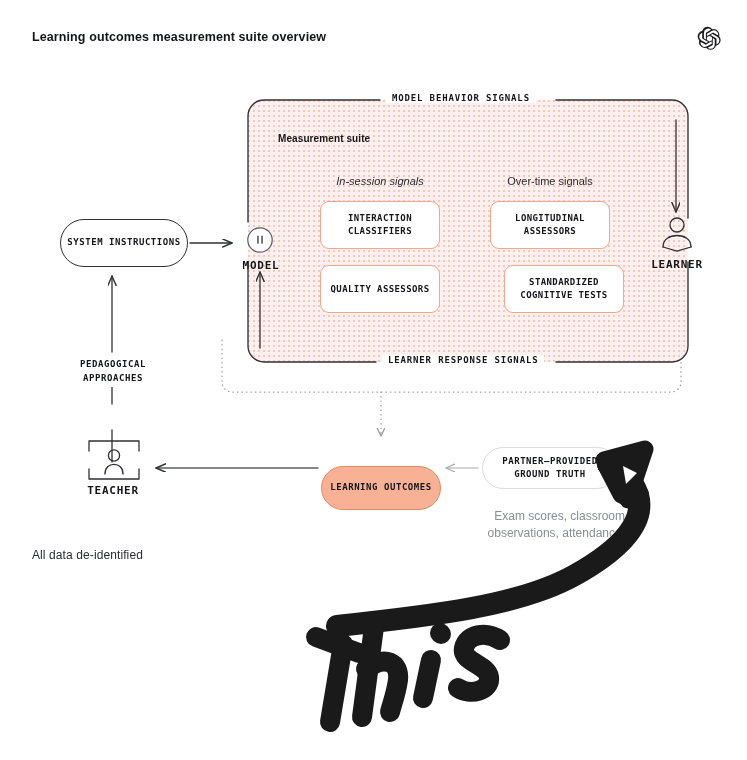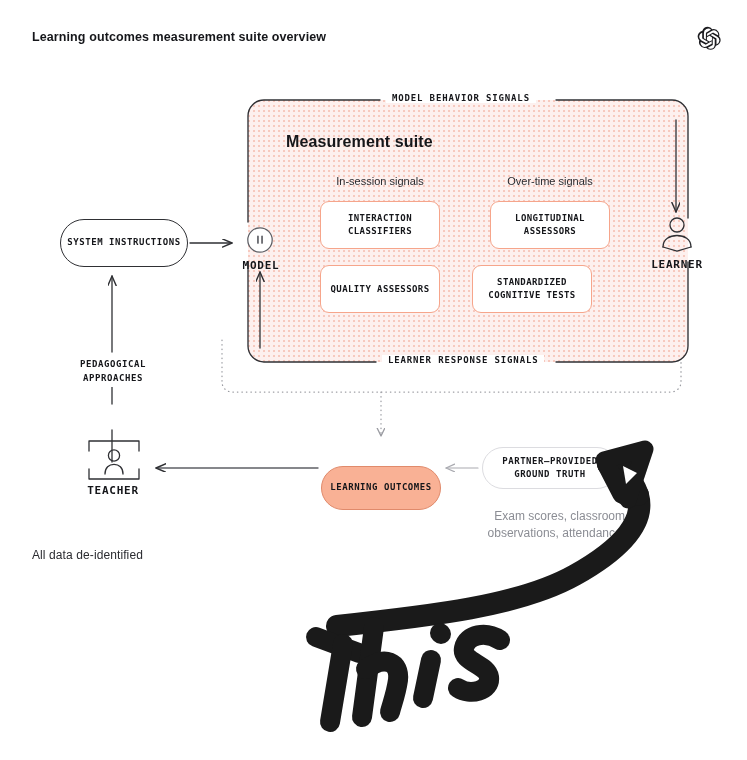--- a/index.html
+++ b/index.html
@@ -23,43 +23,43 @@
 
   
   #suite-panel{
     position:absolute;left:248px;top:100px;width:440px;height:262px;
     border-radius:16px;
     background-color:#fdf0ee;
     background-image:radial-gradient(circle at 1px 1px,#f7c9be 1.05px,rgba(0,0,0,0) 1.3px);
     background-size:5px 5px;
   }
   #suite-heading{
-    position:absolute;left:286px;top:133px;
-    font-size:16px;font-weight:bold;color:#15161a;letter-spacing:.1px;
+    position:absolute;left:278px;top:133px;
+    font-size:10px;font-weight:bold;color:#15161a;letter-spacing:.1px;
   }
   .col-heading{
     position:absolute;top:175px;font-size:11px;color:#2a2b30;
     text-align:center;width:160px;
   }
-  #col-heading-in-session{left:300px;}
+  #col-heading-in-session{left:300px;font-style:italic;}
   #col-heading-over-time{left:470px;}
 
   
   .suite-card{
     position:absolute;width:120px;height:48px;
     background:#ffffff;border:1.3px solid #f6a58b;border-radius:9px;
     display:flex;align-items:center;justify-content:center;text-align:center;
     font-family:"DejaVu Sans Mono", monospace;
     font-size:9px;font-weight:bold;letter-spacing:.4px;line-height:1.42;
     color:#15161a;box-sizing:border-box;padding:0 4px;
   }
   #card-interaction-classifiers{left:320px;top:201px;}
   #card-longitudinal-assessors{left:490px;top:201px;}
   #card-quality-assessors{left:320px;top:265px;}
-  #card-standardized-cognitive-tests{left:472px;top:265px;}
+  #card-standardized-cognitive-tests{left:504px;top:265px;}
 
   
   .boundary-label{
     position:absolute;background:#ffffff;
     font-family:"DejaVu Sans Mono", monospace;
     font-size:9px;font-weight:bold;letter-spacing:.85px;color:#15161a;
     padding:0 6px;white-space:nowrap;
   }
   #label-model-behavior-signals{left:386px;top:93px;}
   #label-learner-response-signals{left:382px;top:355px;}

